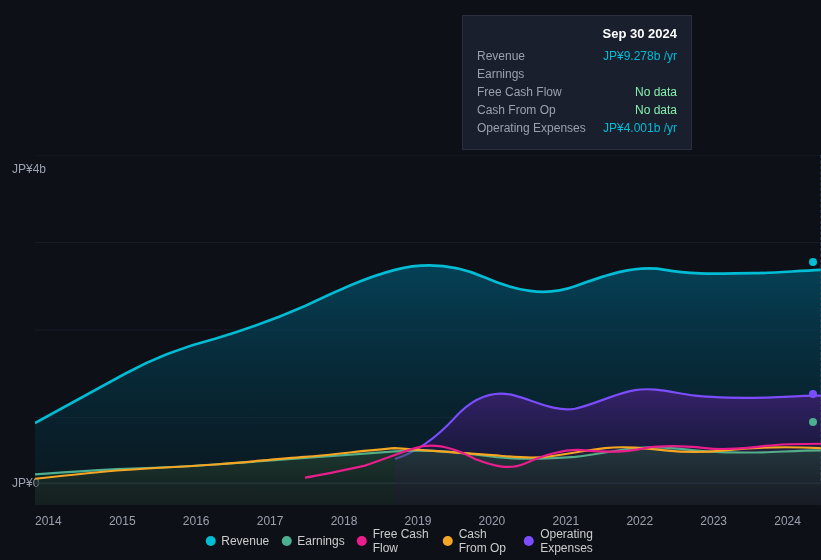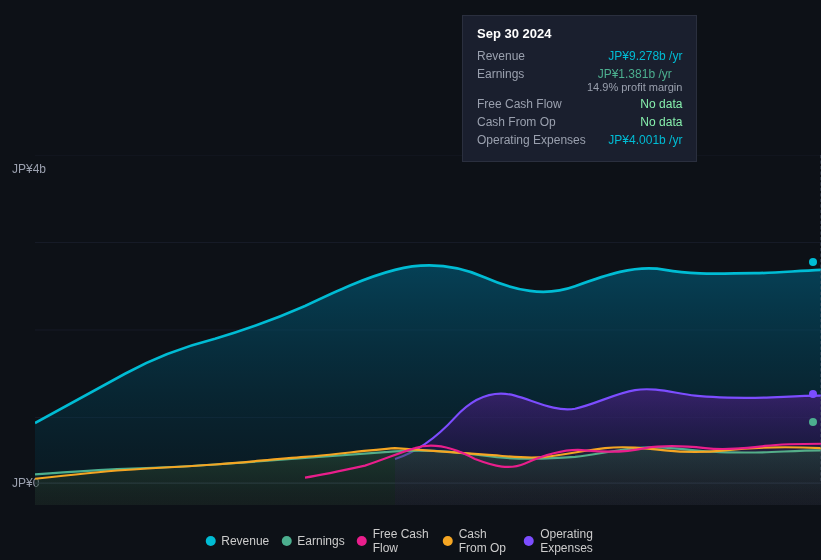--- a/index.html
+++ b/index.html
@@ -28,20 +28,21 @@
       border: 1px solid #2a2f3e;
       padding: 10px 14px;
       min-width: 230px;
       z-index: 10;
     }
     .tooltip-date {
       color: #fff;
       font-size: 13px;
       font-weight: bold;
       margin-bottom: 8px;
+      text-align: right;
     }
     .tooltip-row {
       display: flex;
       justify-content: space-between;
       align-items: flex-start;
       margin-bottom: 4px;
       font-size: 12px;
     }
     .tooltip-label {
       color: #9aa0ae;
@@ -133,24 +134,20 @@
 <div class="chart-container">
 
   <div class="tooltip">
     <div class="tooltip-date">Sep 30 2024</div>
     <div class="tooltip-row">
       <span class="tooltip-label">Revenue</span>
       <span class="tooltip-value cyan">JP¥9.278b /yr</span>
     </div>
     <div class="tooltip-row">
       <span class="tooltip-label">Earnings</span>
-      <div style="text-align:right;">
-        <div class="tooltip-value green">JP¥1.381b /yr</div>
-        <div class="profit-margin">14.9% profit margin</div>
-      </div>
     </div>
     <div class="tooltip-row">
       <span class="tooltip-label">Free Cash Flow</span>
       <span class="tooltip-value nodata">No data</span>
     </div>
     <div class="tooltip-row">
       <span class="tooltip-label">Cash From Op</span>
       <span class="tooltip-value nodata">No data</span>
     </div>
     <div class="tooltip-row">
@@ -315,20 +312,33 @@
 
       <line x1="786" y1="0" x2="786" y2="300" stroke="#4a5568" stroke-width="1" stroke-dasharray="3,2"></line>
 
     </svg>
   </div>
 
   <div style="position:absolute; right: 4px; top: 258px; width:8px; height:8px; background:#00bcd4; border-radius:50%;"></div>
   <div style="position:absolute; right: 4px; top: 390px; width:8px; height:8px; background:#7c4dff; border-radius:50%;"></div>
   <div style="position:absolute; right: 4px; top: 418px; width:8px; height:8px; background:#4caf8f; border-radius:50%;"></div>
 
+  <div class="x-axis">
+    <span class="x-axis-label">2014</span>
+    <span class="x-axis-label">2015</span>
+    <span class="x-axis-label">2016</span>
+    <span class="x-axis-label">2017</span>
+    <span class="x-axis-label">2018</span>
+    <span class="x-axis-label">2019</span>
+    <span class="x-axis-label">2020</span>
+    <span class="x-axis-label">2021</span>
+    <span class="x-axis-label">2022</span>
+    <span class="x-axis-label">2023</span>
+    <span class="x-axis-label">2024</span>
+  </div>
 
   <div class="legend">
     <div class="legend-item">
       <div class="legend-dot" style="background:#00bcd4;"></div>
       <span class="legend-label">Revenue</span>
     </div>
     <div class="legend-item">
       <div class="legend-dot" style="background:#4caf8f;"></div>
       <span class="legend-label">Earnings</span>
     </div>

